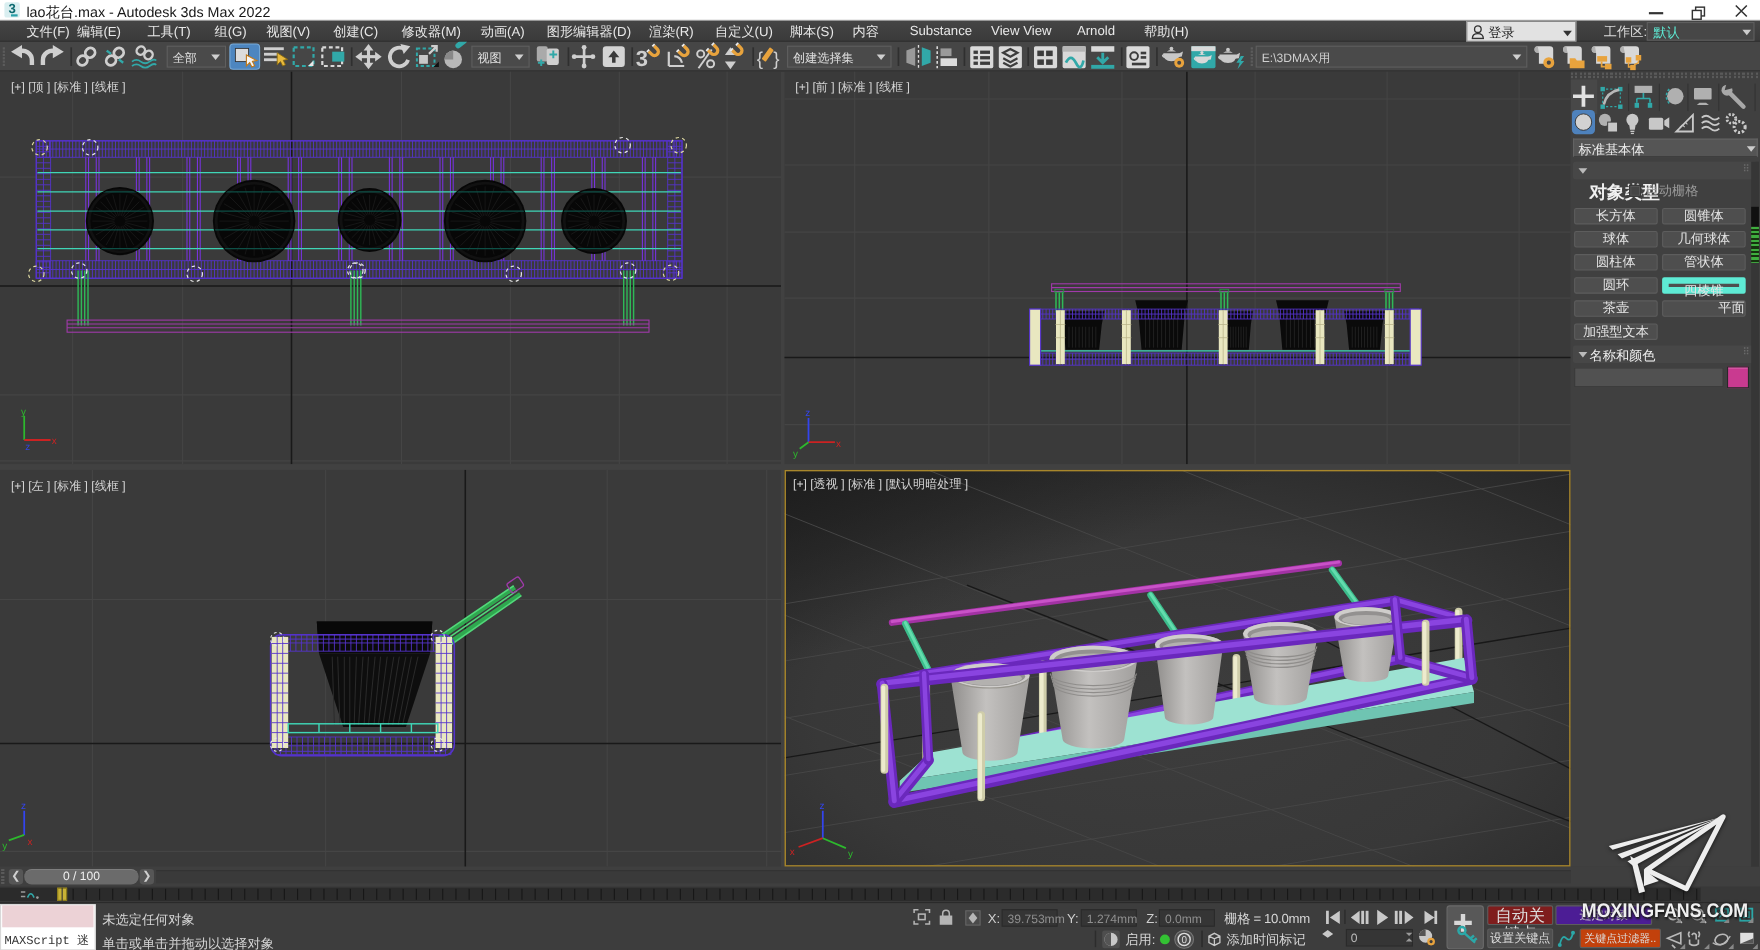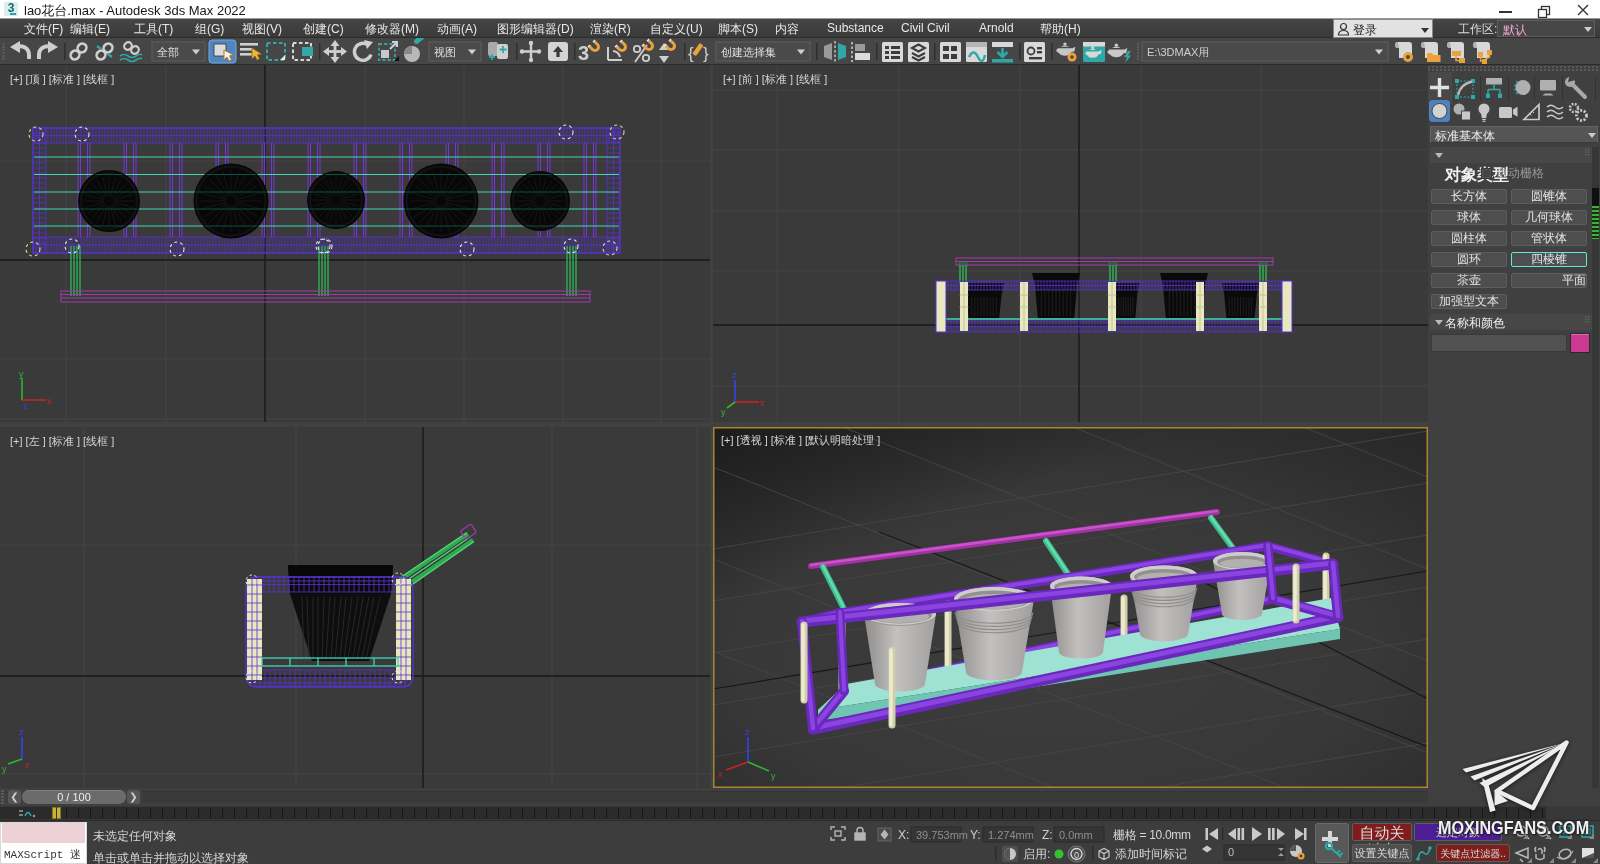--- a/index.html
+++ b/index.html
@@ -30,34 +30,34 @@
     <div class="txt" style="left:242px;top:2px;font-size:12px;color:#e8e8e8">视图(V)</div>
     <div class="txt" style="left:303px;top:2px;font-size:12px;color:#e8e8e8">创建(C)</div>
     <div class="txt" style="left:365px;top:2px;font-size:12px;color:#e8e8e8">修改器(M)</div>
     <div class="txt" style="left:437px;top:2px;font-size:12px;color:#e8e8e8">动画(A)</div>
     <div class="txt" style="left:497px;top:2px;font-size:12px;color:#e8e8e8">图形编辑器(D)</div>
     <div class="txt" style="left:590px;top:2px;font-size:12px;color:#e8e8e8">渲染(R)</div>
     <div class="txt" style="left:650px;top:2px;font-size:12px;color:#e8e8e8">自定义(U)</div>
     <div class="txt" style="left:718px;top:2px;font-size:12px;color:#e8e8e8">脚本(S)</div>
     <div class="txt" style="left:775px;top:2px;font-size:12px;color:#e8e8e8">内容</div>
     <div class="txt" style="left:827px;top:2px;font-size:12px;color:#e8e8e8">Substance</div>
-    <div class="txt" style="left:901px;top:2px;font-size:12px;color:#e8e8e8">Civil Civil</div>
+    <div class="txt" style="left:901px;top:2px;font-size:12px;color:#e8e8e8">View View</div>
     <div class="txt" style="left:979px;top:2px;font-size:12px;color:#e8e8e8">Arnold</div>
     <div class="txt" style="left:1040px;top:2px;font-size:12px;color:#e8e8e8">帮助(H)</div>
 <div class="abs" style="left:1333px;top:0px;width:100px;height:19px;background:#e2e2e2;border:1px solid #888">
   <svg class="abs" style="left:3px;top:2px" width="13" height="14" viewBox="0 0 13 14">
    <circle cx="6.5" cy="4.5" r="3" fill="none" stroke="#333" stroke-width="1.2"></circle>
    <path d="M1.5 13 Q1.5 8.5 6.5 8.5 Q11.5 8.5 11.5 13 Z" fill="none" stroke="#333" stroke-width="1.2"></path>
   </svg>
   <div class="txt" style="left:19px;top:2px;font-size:12px;color:#222">登录</div>
   <div class="abs" style="left:87px;top:8px;width:0;height:0;border:4px solid transparent;border-top:5px solid #333"></div>
 </div>
 <div class="txt" style="left:1458px;top:2px;font-size:12px;color:#dcdcdc">工作区:</div>
 <div class="abs" style="left:1497px;top:1px;width:98px;height:17px;background:#474747;border:1px solid #5e5e5e">
-  <div class="txt" style="left:5px;top:1px;font-size:12px;color:#f9a8d4">默认</div>
+  <div class="txt" style="left:5px;top:1px;font-size:12px;color:#5eead4">默认</div>
   <div class="abs" style="left:86px;top:6px;width:0;height:0;border:4px solid transparent;border-top:5px solid #ccc"></div>
 </div>
 </div>
 <svg class="abs" style="left:0;top:38px;width:1600px;height:27px;background:#464646" viewBox="0 0 1600 27">
     <g fill="#5c5c5c">
       <rect x="2.5" y="5" width="2" height="2"></rect>
       <rect x="2.5" y="8" width="2" height="2"></rect>
       <rect x="2.5" y="11" width="2" height="2"></rect>
       <rect x="2.5" y="14" width="2" height="2"></rect>
       <rect x="2.5" y="17" width="2" height="2"></rect>
@@ -1840,21 +1840,21 @@
     </div>
     <div class="abs" style="left:53px;top:103px;width:11px;height:11px;background:#454545;border:1px solid #393939;box-shadow:inset 0 0 0 1px #555"></div>
     <div class="txt" style="left:68px;top:100px;font-size:12px;color:#989898">自动栅格</div>
     <div class="abs" style="left:3px;top:124px;width:76px;height:15px;background:#4e4e4e;border:1px solid #5d5d5d;border-radius:2px;font-size:12px;color:#e4e4e4;text-align:center;line-height:13px">长方体</div>
     <div class="abs" style="left:83px;top:124px;width:76px;height:15px;background:#4e4e4e;border:1px solid #5d5d5d;border-radius:2px;font-size:12px;color:#e4e4e4;text-align:center;line-height:13px">圆锥体</div>
     <div class="abs" style="left:3px;top:145px;width:76px;height:15px;background:#4e4e4e;border:1px solid #5d5d5d;border-radius:2px;font-size:12px;color:#e4e4e4;text-align:center;line-height:13px">球体</div>
     <div class="abs" style="left:83px;top:145px;width:76px;height:15px;background:#4e4e4e;border:1px solid #5d5d5d;border-radius:2px;font-size:12px;color:#e4e4e4;text-align:center;line-height:13px">几何球体</div>
     <div class="abs" style="left:3px;top:166px;width:76px;height:15px;background:#4e4e4e;border:1px solid #5d5d5d;border-radius:2px;font-size:12px;color:#e4e4e4;text-align:center;line-height:13px">圆柱体</div>
     <div class="abs" style="left:83px;top:166px;width:76px;height:15px;background:#4e4e4e;border:1px solid #5d5d5d;border-radius:2px;font-size:12px;color:#e4e4e4;text-align:center;line-height:13px">管状体</div>
     <div class="abs" style="left:3px;top:187px;width:76px;height:15px;background:#4e4e4e;border:1px solid #5d5d5d;border-radius:2px;font-size:12px;color:#e4e4e4;text-align:center;line-height:13px">圆环</div>
-    <div class="abs" style="left:83px;top:187px;width:76px;height:15px;background:#4e4e4e;border:1px solid #5eead4;border-radius:2px;font-size:12px;color:#e4e4e4;text-align:center;line-height:13px">四棱锥</div>
+    <div class="abs" style="left:83px;top:187px;width:76px;height:15px;background:#4e4e4e;border:6px solid #5eead4;border-radius:2px;font-size:12px;color:#e4e4e4;text-align:center;line-height:13px">四棱锥</div>
     <div class="abs" style="left:3px;top:208px;width:76px;height:15px;background:#4e4e4e;border:1px solid #5d5d5d;border-radius:2px;font-size:12px;color:#e4e4e4;text-align:center;line-height:13px">茶壶</div>
     <div class="abs" style="left:83px;top:208px;width:76px;height:15px;background:#4e4e4e;border:1px solid #5d5d5d;border-radius:2px;font-size:12px;color:#e4e4e4;text-align:right;line-height:13px">平面</div>
     <div class="abs" style="left:3px;top:229px;width:76px;height:15px;background:#4e4e4e;border:1px solid #5d5d5d;border-radius:2px;font-size:12px;color:#e4e4e4;text-align:center;line-height:13px">加强型文本</div>
     <div class="abs" style="left:2px;top:249px;width:168px;height:16px;background:#474747;border-radius:2px">
       <div class="abs" style="left:5px;top:6px;width:0;height:0;border:4px solid transparent;border-top:5px solid #bbb"></div>
       <div class="txt" style="left:15px;top:1px;font-size:12px;font-weight:normal;color:#f0f0f0">名称和颜色</div>
       <div class="txt" style="left:154px;top:1px;font-size:9px;color:#6a6a6a">⠿</div>
     </div>
     <div class="abs" style="left:3px;top:269px;width:136px;height:18px;background:#515151;border:1px solid #3a3a3a"></div>
     <div class="abs" style="left:142px;top:268px;width:20px;height:20px;background:#c93a90;border:1px solid #2a2a2a;box-shadow:inset 0 1px 0 #e06ab2"></div>
@@ -2072,21 +2072,21 @@
     <svg class="abs" style="left:1315px;top:2px" width="34" height="40" viewBox="0 0 34 40">
 <path d="M15 8 l0 16 M7 16 l16 0" stroke="#d8d8d8" stroke-width="4"></path>
 <g stroke="#2ba8a8" stroke-width="2.2" fill="none">
         <circle cx="14" cy="23" r="3.2"></circle>
         <path d="M16.5 25.5 L26 34 M22 30 l3 -2.5 M24.5 32.5 l3 -2.5"></path>
       </g>
 </svg>
     <div class="abs" style="left:1352px;top:2px;width:60px;height:18px;background:#7f1d1d;border:1px solid #5d5d5d;border-radius:2px;font-size:15px;color:#dcdcdc;text-align:center;line-height:17px">自动关键点</div>
     <div class="abs" style="left:1352px;top:23px;width:60px;height:18px;background:#4f4f4f;border:1px solid #5d5d5d;border-radius:2px;font-size:11px;color:#dcdcdc;text-align:center;line-height:17px">设置关键点</div>
     <div class="abs" style="left:1414px;top:2px;width:88px;height:18px;background:#4c1d95;border:1px solid #5d5d5d;border-radius:2px;font-size:11px;color:#dcdcdc;text-align:center;line-height:17px">选定对象</div>
-    <div class="abs" style="left:1436px;top:23px;width:74px;height:18px;background:#7f1d1d;border:1px solid #5d5d5d;border-radius:2px;font-size:10px;color:#dcdcdc;text-align:center;line-height:17px">关键点过滤器..</div>
+    <div class="abs" style="left:1436px;top:23px;width:74px;height:18px;background:#c2410c;border:1px solid #5d5d5d;border-radius:2px;font-size:10px;color:#dcdcdc;text-align:center;line-height:17px">关键点过滤器..</div>
     <svg class="abs" style="left:1414px;top:24px" width="20" height="17" viewBox="0 0 20 17">
 <path d="M4 14 Q6 4 10 8 Q14 12 16 3" stroke="#2ba8a8" stroke-width="1.6" fill="none"></path>
 <circle cx="4" cy="14" r="1.8" fill="#2ba8a8"></circle>
       <circle cx="16" cy="3" r="1.8" fill="#2ba8a8"></circle>
 </svg>
     <svg class="abs" style="left:1512px;top:2px" width="88 " height="40" viewBox="0 0 88 40">
 <g stroke="#b8b8b8" stroke-width="1.6" fill="none">
 <circle cx="9" cy="8" r="5"></circle>
         <path d="M13 12 l4 4"></path>
 <circle cx="31" cy="8" r="5"></circle>

